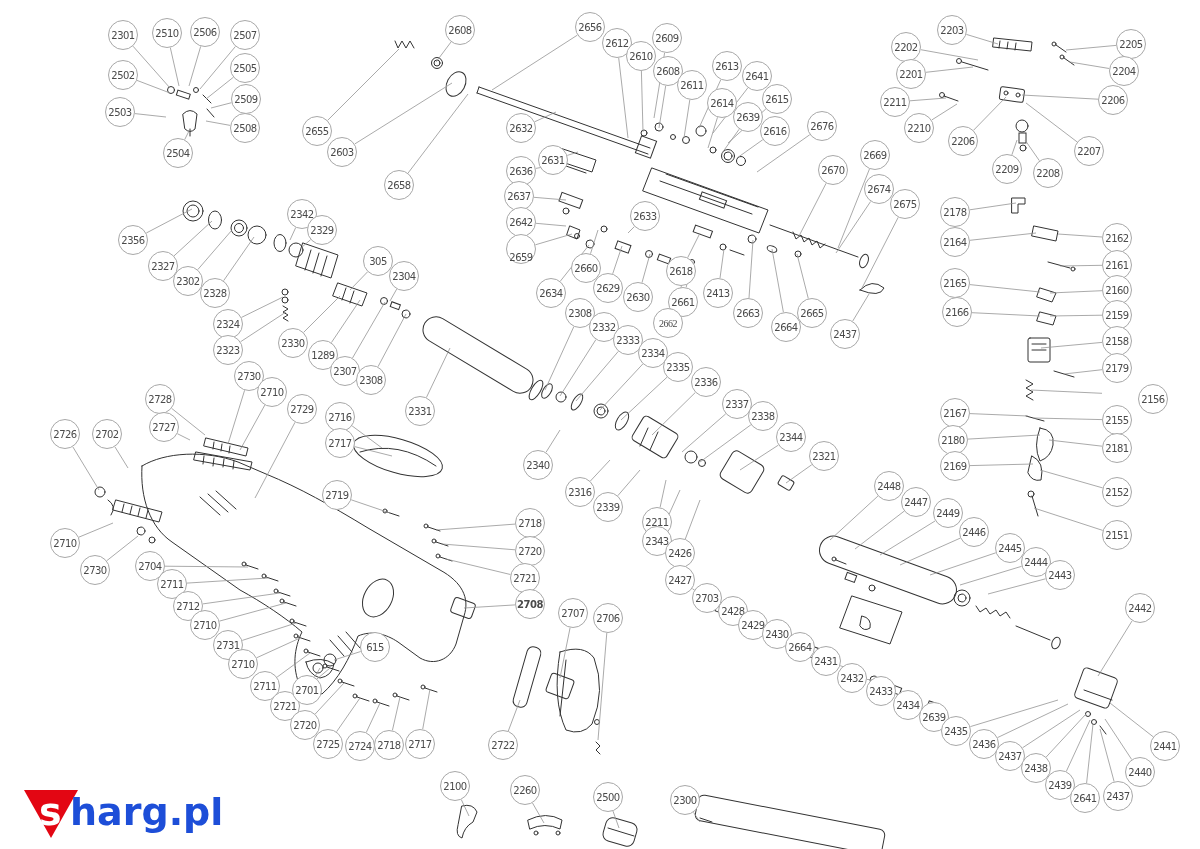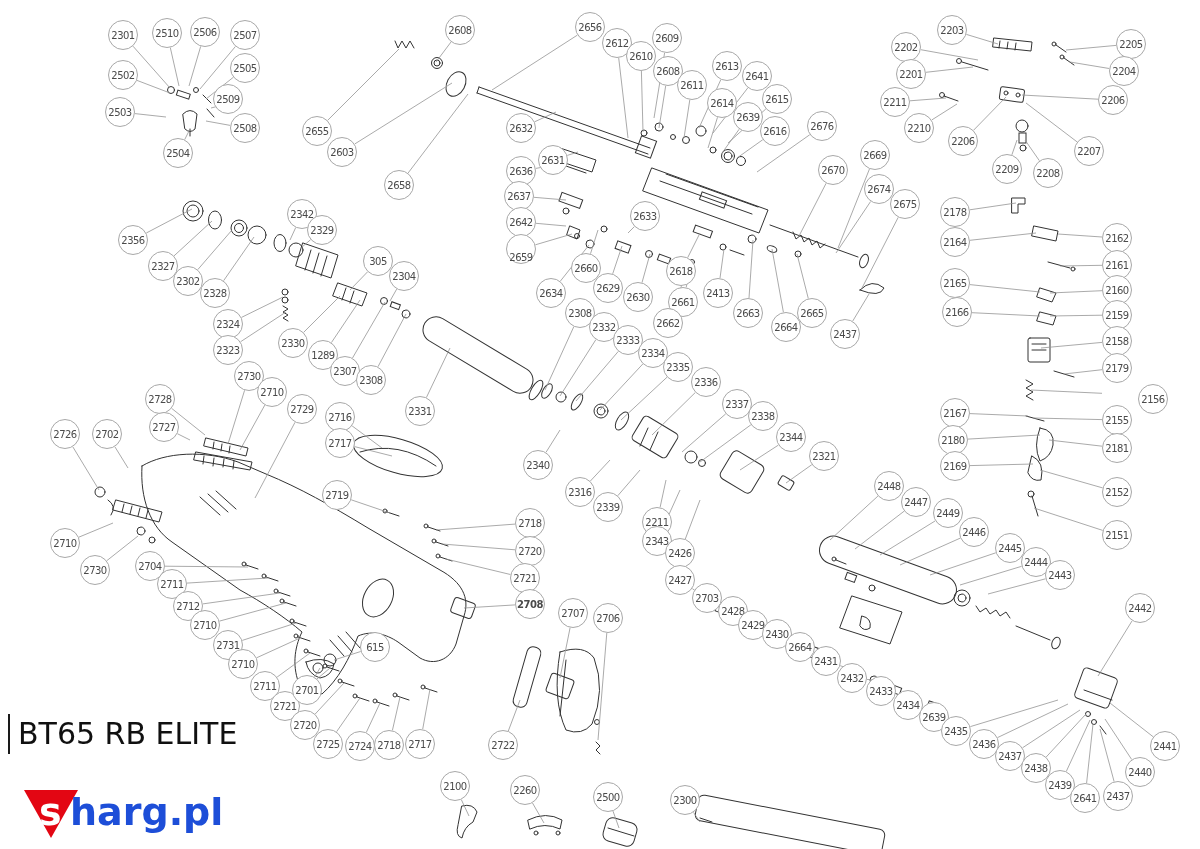--- a/index.html
+++ b/index.html
@@ -447,21 +447,20 @@
       <line x1="1086.6" y1="783.1" x2="1093" y2="724"></line>
       <line x1="1114.1" y1="781.5" x2="1100" y2="729"></line>
       <line x1="1131.7" y1="759.5" x2="1105" y2="719"></line>
       <line x1="1153.2" y1="736.8" x2="1110" y2="703"></line>
       <line x1="461.3" y1="799.6" x2="469" y2="816"></line>
       <line x1="532.5" y1="803.0" x2="544" y2="823"></line>
       <line x1="613.0" y1="811.1" x2="619" y2="828"></line>
       <line x1="693.5" y1="812.4" x2="700" y2="822"></line>
     </svg>
 
-  <div class="title">BT65 RB ELITE</div>
   <div class="logo">
     <span class="tri"></span>
     <span class="s">s</span>
     <span class="rest">harg.pl</span>
   </div>
 <div class="callout" style="left: 108px; top: 20px;">
       <span>2301</span>
     </div>
     <div class="callout" style="left: 152px; top: 18px;">
       <span>2510</span>
@@ -474,21 +473,21 @@
     </div>
     <div class="callout" style="left: 108px; top: 60px;">
       <span>2502</span>
     </div>
     <div class="callout" style="left: 230px; top: 53px;">
       <span>2505</span>
     </div>
     <div class="callout" style="left: 105px; top: 97px;">
       <span>2503</span>
     </div>
-    <div class="callout" style="left: 213px; top: 84px; align-items: center;">
+    <div class="callout" style="left: 231px; top: 84px; align-items: center;">
       <span>2509</span>
     </div>
     <div class="callout" style="left: 230px; top: 113px;">
       <span>2508</span>
     </div>
     <div class="callout" style="left: 163px; top: 138px;">
       <span>2504</span>
     </div>
     <div class="callout" style="left: 445px; top: 15px;">
       <span>2608</span>
@@ -588,21 +587,21 @@
     </div>
     <div class="callout" style="left: 593px; top: 273px;">
       <span>2629</span>
     </div>
     <div class="callout" style="left: 623px; top: 282px;">
       <span>2630</span>
     </div>
     <div class="callout" style="left: 668px; top: 287px;">
       <span>2661</span>
     </div>
-    <div class="callout" style="left: 653px; top: 308px;">
+    <div class="callout" style="left: 653px; top: 308px; font-family: Liberation Serif, serif;">
       <span>2662</span>
     </div>
     <div class="callout" style="left: 733px; top: 298px;">
       <span>2663</span>
     </div>
     <div class="callout" style="left: 771px; top: 312px;">
       <span>2664</span>
     </div>
     <div class="callout" style="left: 797px; top: 298px;">
       <span>2665</span>

